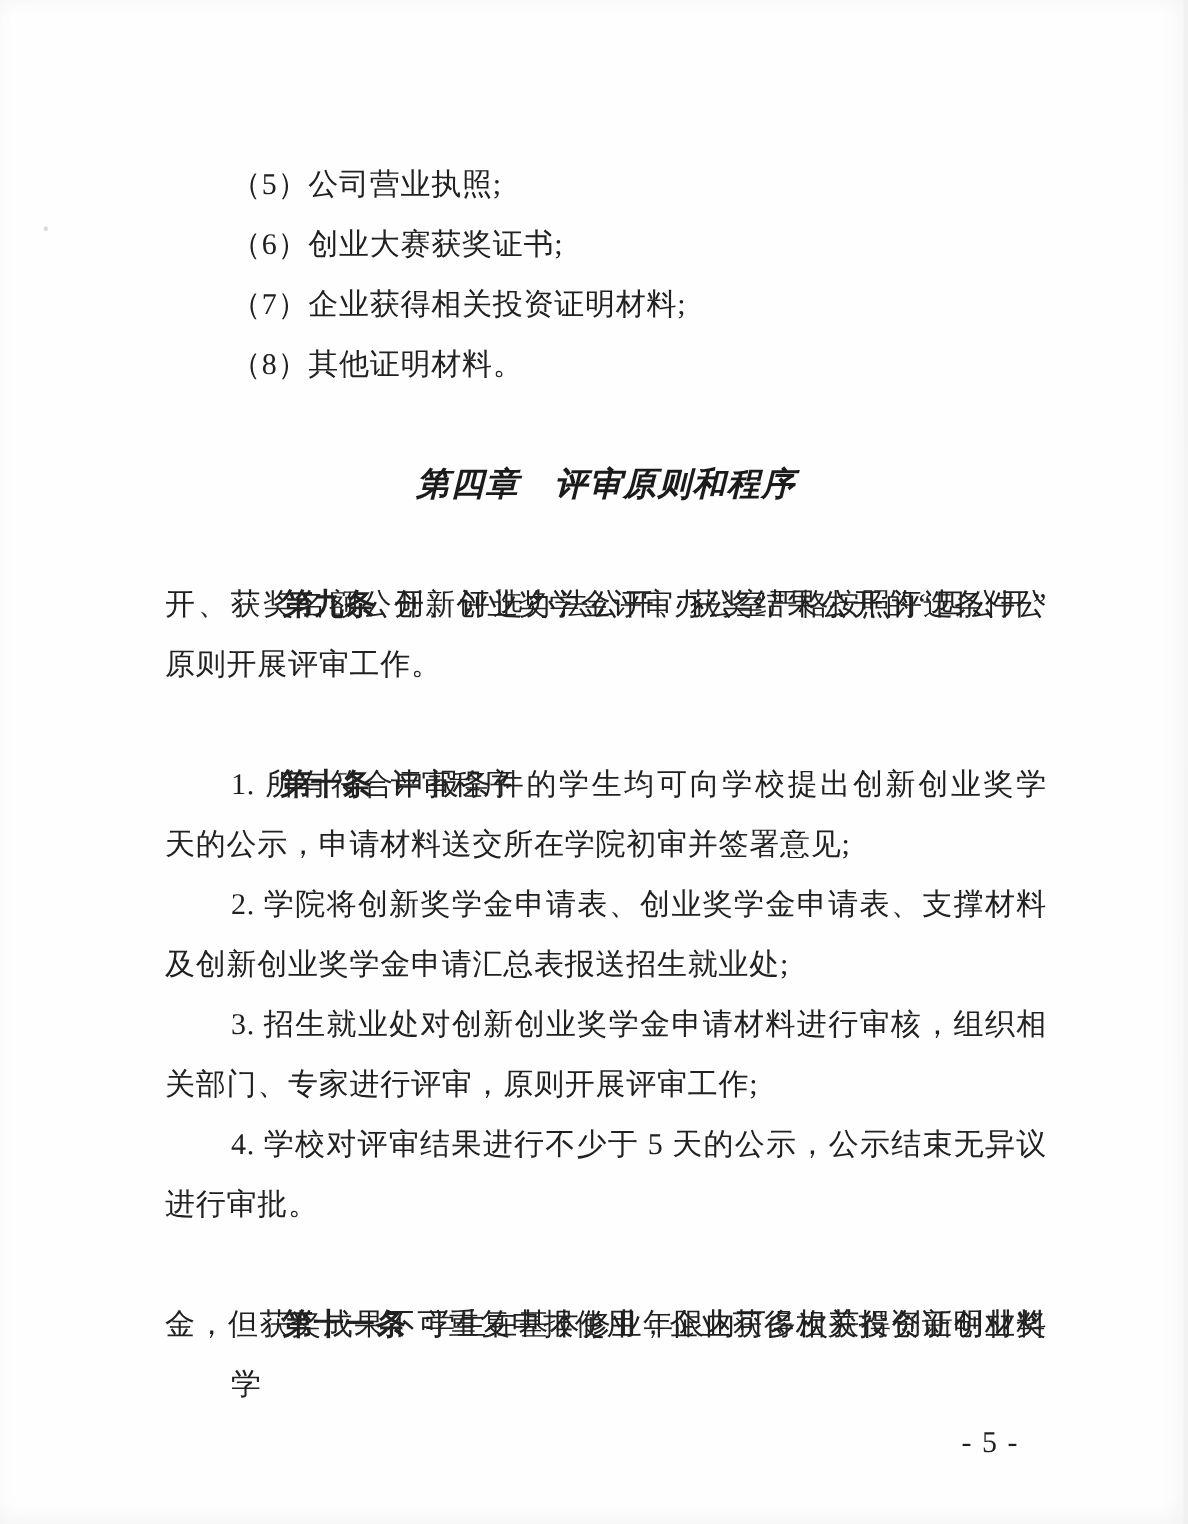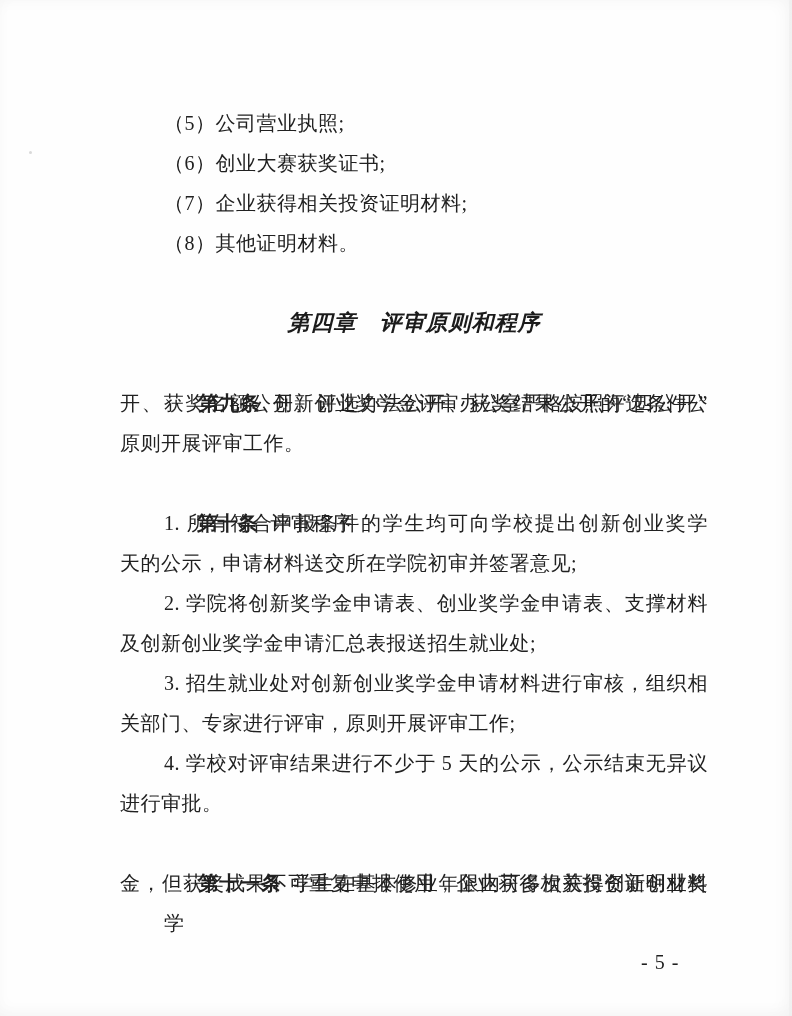--- a/index.html
+++ b/index.html
@@ -29,21 +29,21 @@
     position: absolute;
     top: 0; right: 0;
     width: 3px; height: 100%;
     background: linear-gradient(to bottom, #ececec, #f6f6f6 40%, #ededed);
     opacity: .55;
     pointer-events: none;
   }
   .body-text {
     position: absolute;
     top: 103px;
-    left: 120px;
+    left: 110px;
     width: 588px;
     font-size: 20px;
     line-height: 40px;
     letter-spacing: 0.5px;
   }
   .line {
     height: 40px;
     white-space: pre-wrap;
   }
   .indent {

